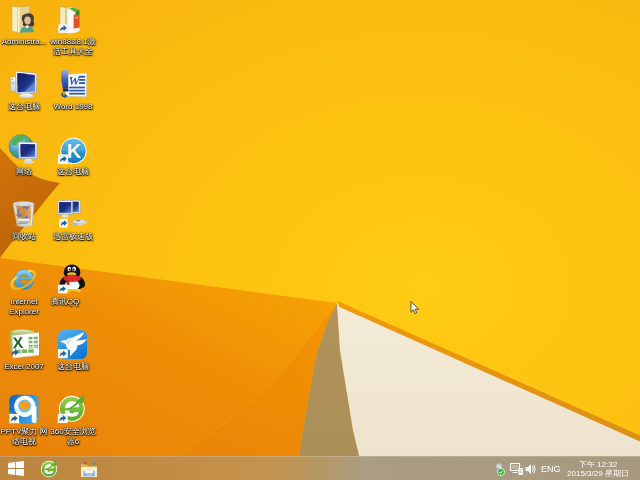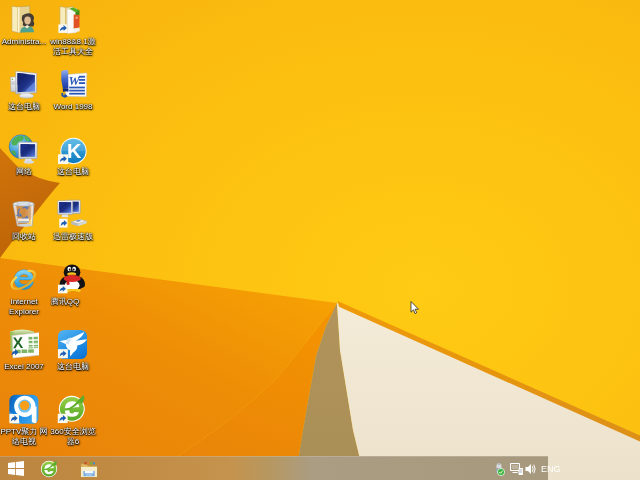--- a/index.html
+++ b/index.html
@@ -1,21 +1,21 @@
 <!DOCTYPE html>
 <html><head>
 <meta charset="utf-8">
 <style>
 html,body{margin:0;padding:0;}
 body{width:640px;height:480px;overflow:hidden;position:relative;font-family:"Liberation Sans",sans-serif;}
 #wall{position:absolute;left:0;top:0;}
 .ic{position:absolute;width:31px;height:31px;}
 .lb{position:absolute;color:#fff;font-size:8px;line-height:10.2px;text-align:center;width:76px;
     text-shadow:0 1px 1px rgba(0,0,0,.95),1px 1px 2px rgba(0,0,0,.85),-0.5px 0 1px rgba(0,0,0,.55),0 0 1.5px rgba(0,0,0,.9);-webkit-font-smoothing:antialiased;}
-#taskbar{position:absolute;left:0;top:456px;width:548px;height:24px;
+#taskbar{position:absolute;left:0;top:456px;width:640px;height:24px;
   background:linear-gradient(to right,#bd8640 0%,#c08a43 20%,#c5934d 42%,#b59864 50%,#aa9d83 57%,#a89b80 78%,#a6997e 100%);
   border-top:1px solid rgba(255,255,255,0.18);box-sizing:border-box;}
 .tb{position:absolute;}
 #clock{position:absolute;left:558px;width:80px;top:2.5px;text-align:center;font-size:8px;line-height:9.2px;color:#fff;}
 </style>
 </head>
 <body>
 <svg id="wall" width="640" height="480" viewBox="0 0 640 480">
   <defs>
     <radialGradient id="sky" cx="0.66" cy="0.6" r="1.05">
@@ -377,17 +377,18 @@
     <path d="M2.5,9.5 l5,0" stroke="#fff" stroke-width="1"></path>
     <rect x="8.5" y="5" width="4.5" height="7" rx="0.8" fill="#fff"></rect>
     <rect x="9.3" y="6" width="2.9" height="4" fill="#8a8f94" opacity="0.35"></rect>
   </svg>
 
   <svg class="tb" style="left:525px;top:6px" width="11" height="12" viewBox="0 0 11 12">
     <path d="M0.5,4 L3,4 L6,1 L6,11 L3,8 L0.5,8 Z" fill="#fff"></path>
     <path d="M7.5,3.5 q1.5,2.5 0,5 M9,2 q2.5,4 0,8" stroke="#fff" stroke-width="1" fill="none" stroke-linecap="round"></path>
   </svg>
   <div style="position:absolute;left:541px;top:7px;font-size:9px;color:#fff;">ENG</div>
+  <div id="clock">下午 12:32<br>2015/3/29 星期日</div>
 </div>
 
 <svg style="position:absolute;left:410px;top:301px" width="10" height="14" viewBox="0 0 10 14">
   <path d="M1,0.5 L1,11.2 L3.5,8.8 L5,12.6 L6.7,11.8 L5.1,8.2 L8.5,8.2 Z" fill="#fff" stroke="#2a2a2a" stroke-width="0.8"></path>
 </svg>
 
 </body></html>

